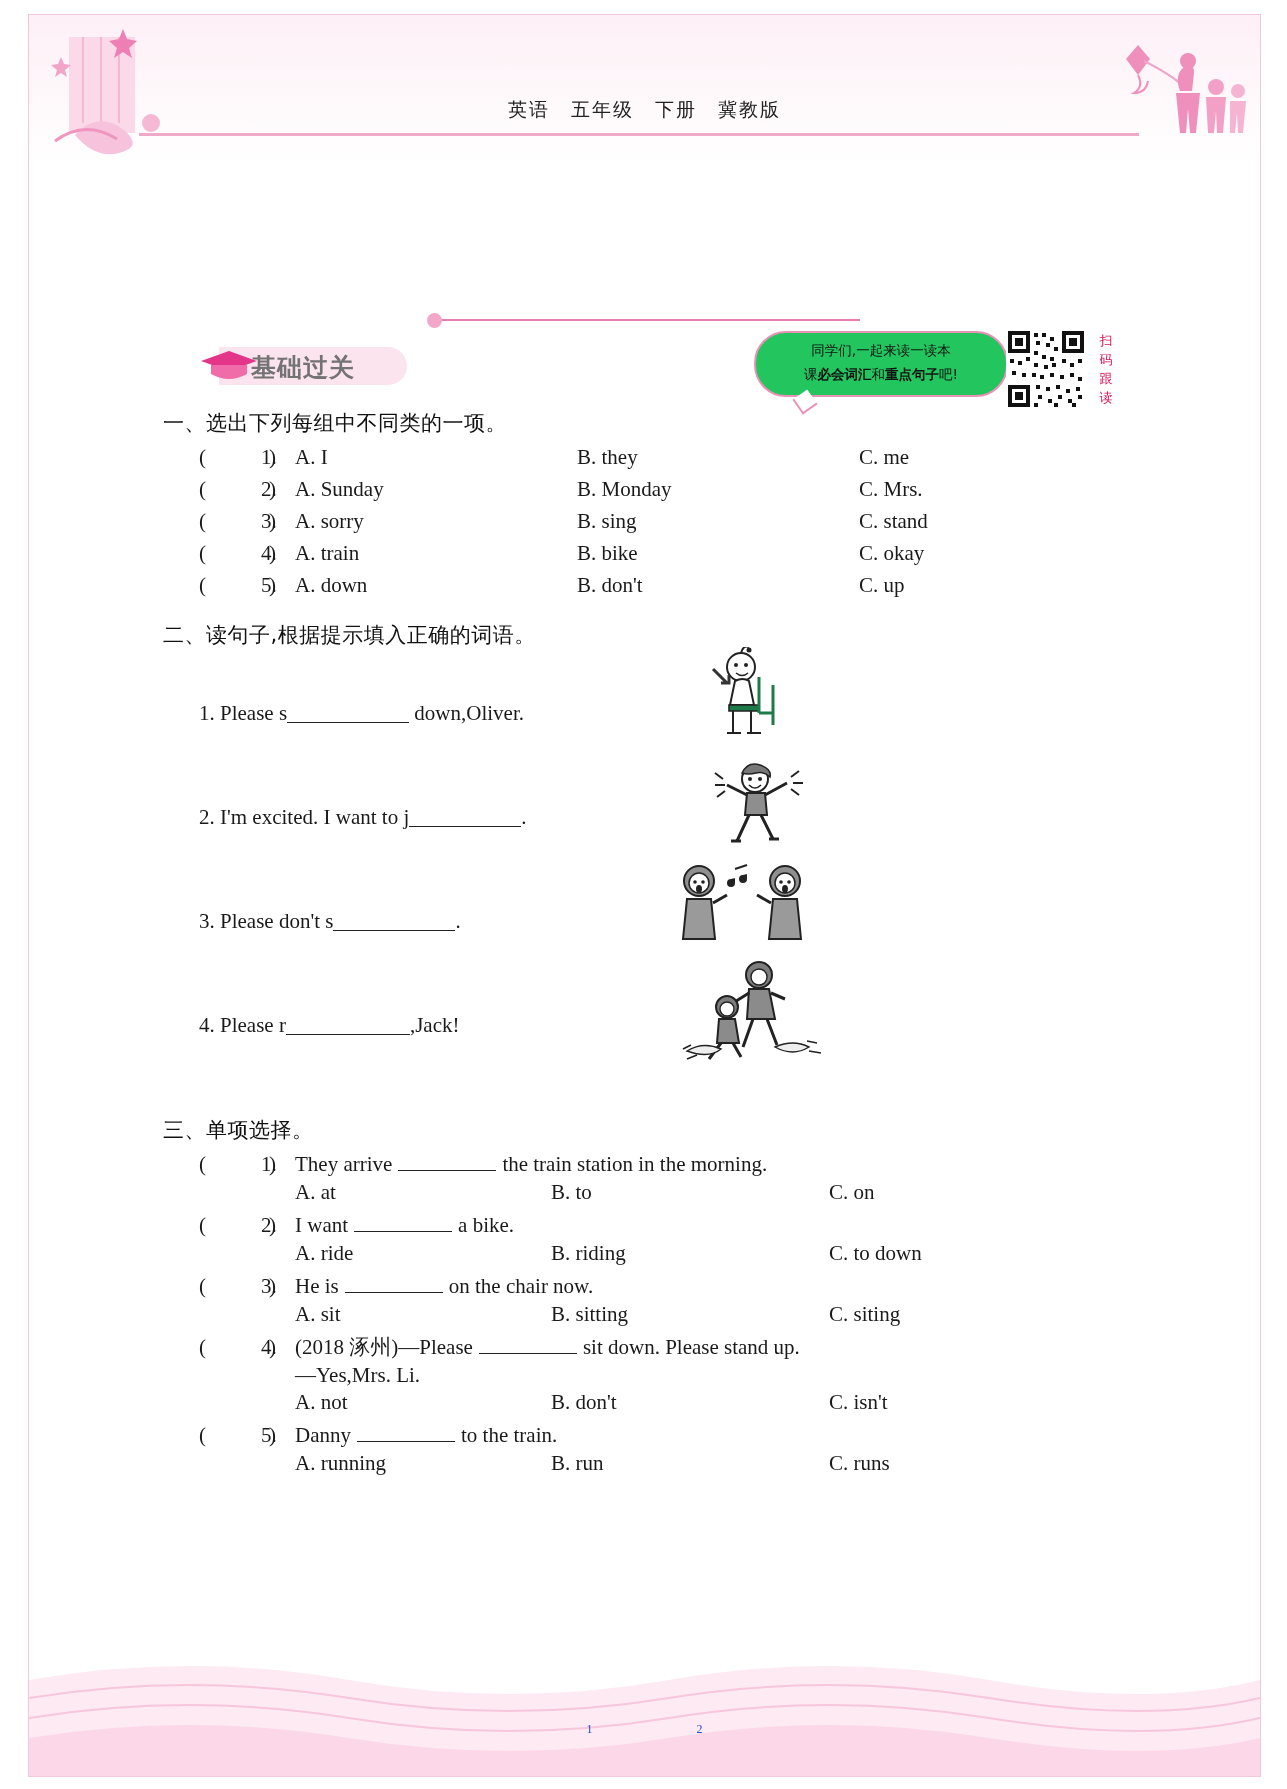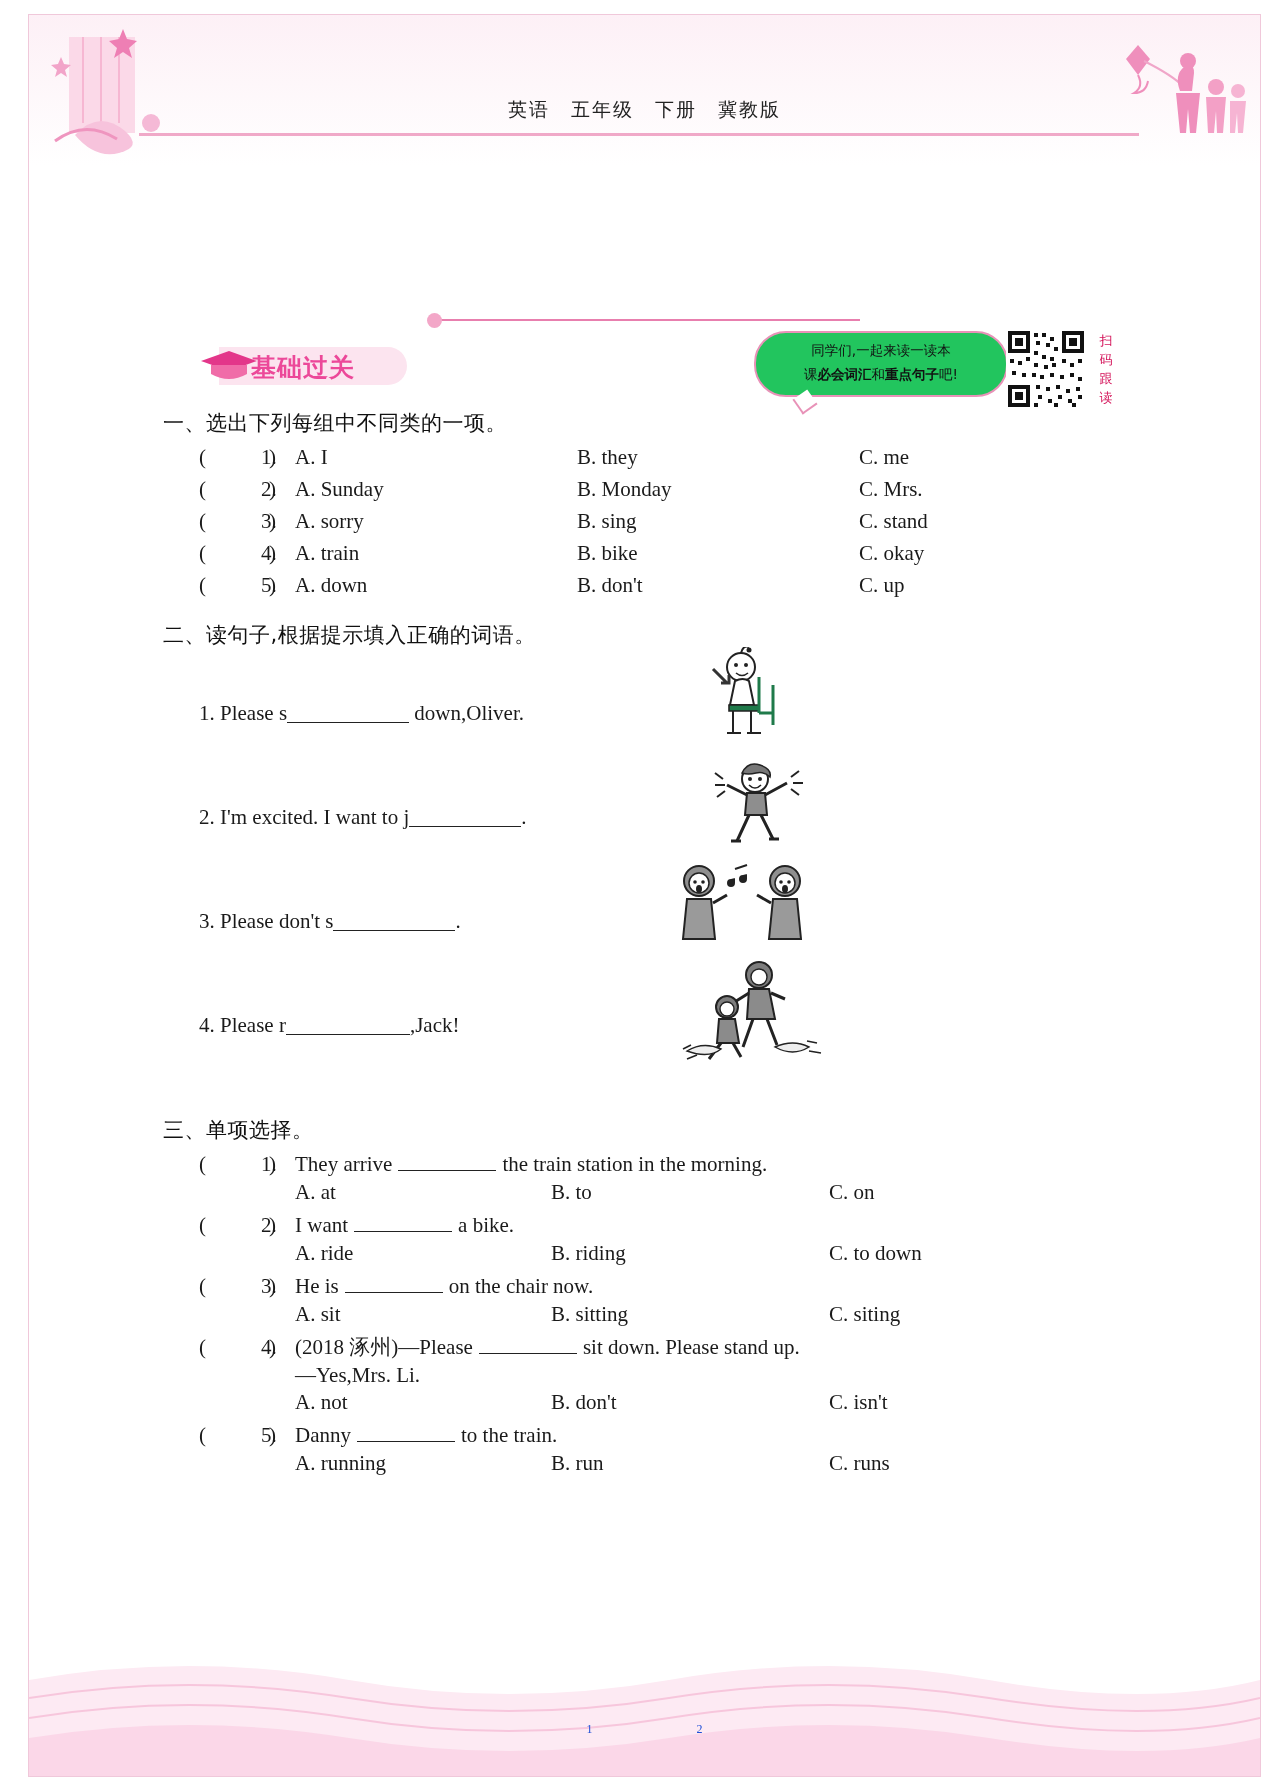--- a/index.html
+++ b/index.html
@@ -146,21 +146,21 @@
     width: 188px; height: 38px;
     background: #fce4ef;
     border-radius: 0 20px 20px 0;
   }
   .badge-text {
     position: absolute;
     left: 72px;
     top: 8px;
     font-size: 25px;
     font-weight: bold;
-    color: #ec4899;
+    color: #737373;
     font-family: "DejaVu Sans", sans-serif;
     letter-spacing: 1px;
     text-align: center;
   }
   .cap-icon {
     position: absolute;
     left: 20px; top: 6px;
     width: 60px; height: 34px;
   }
 

